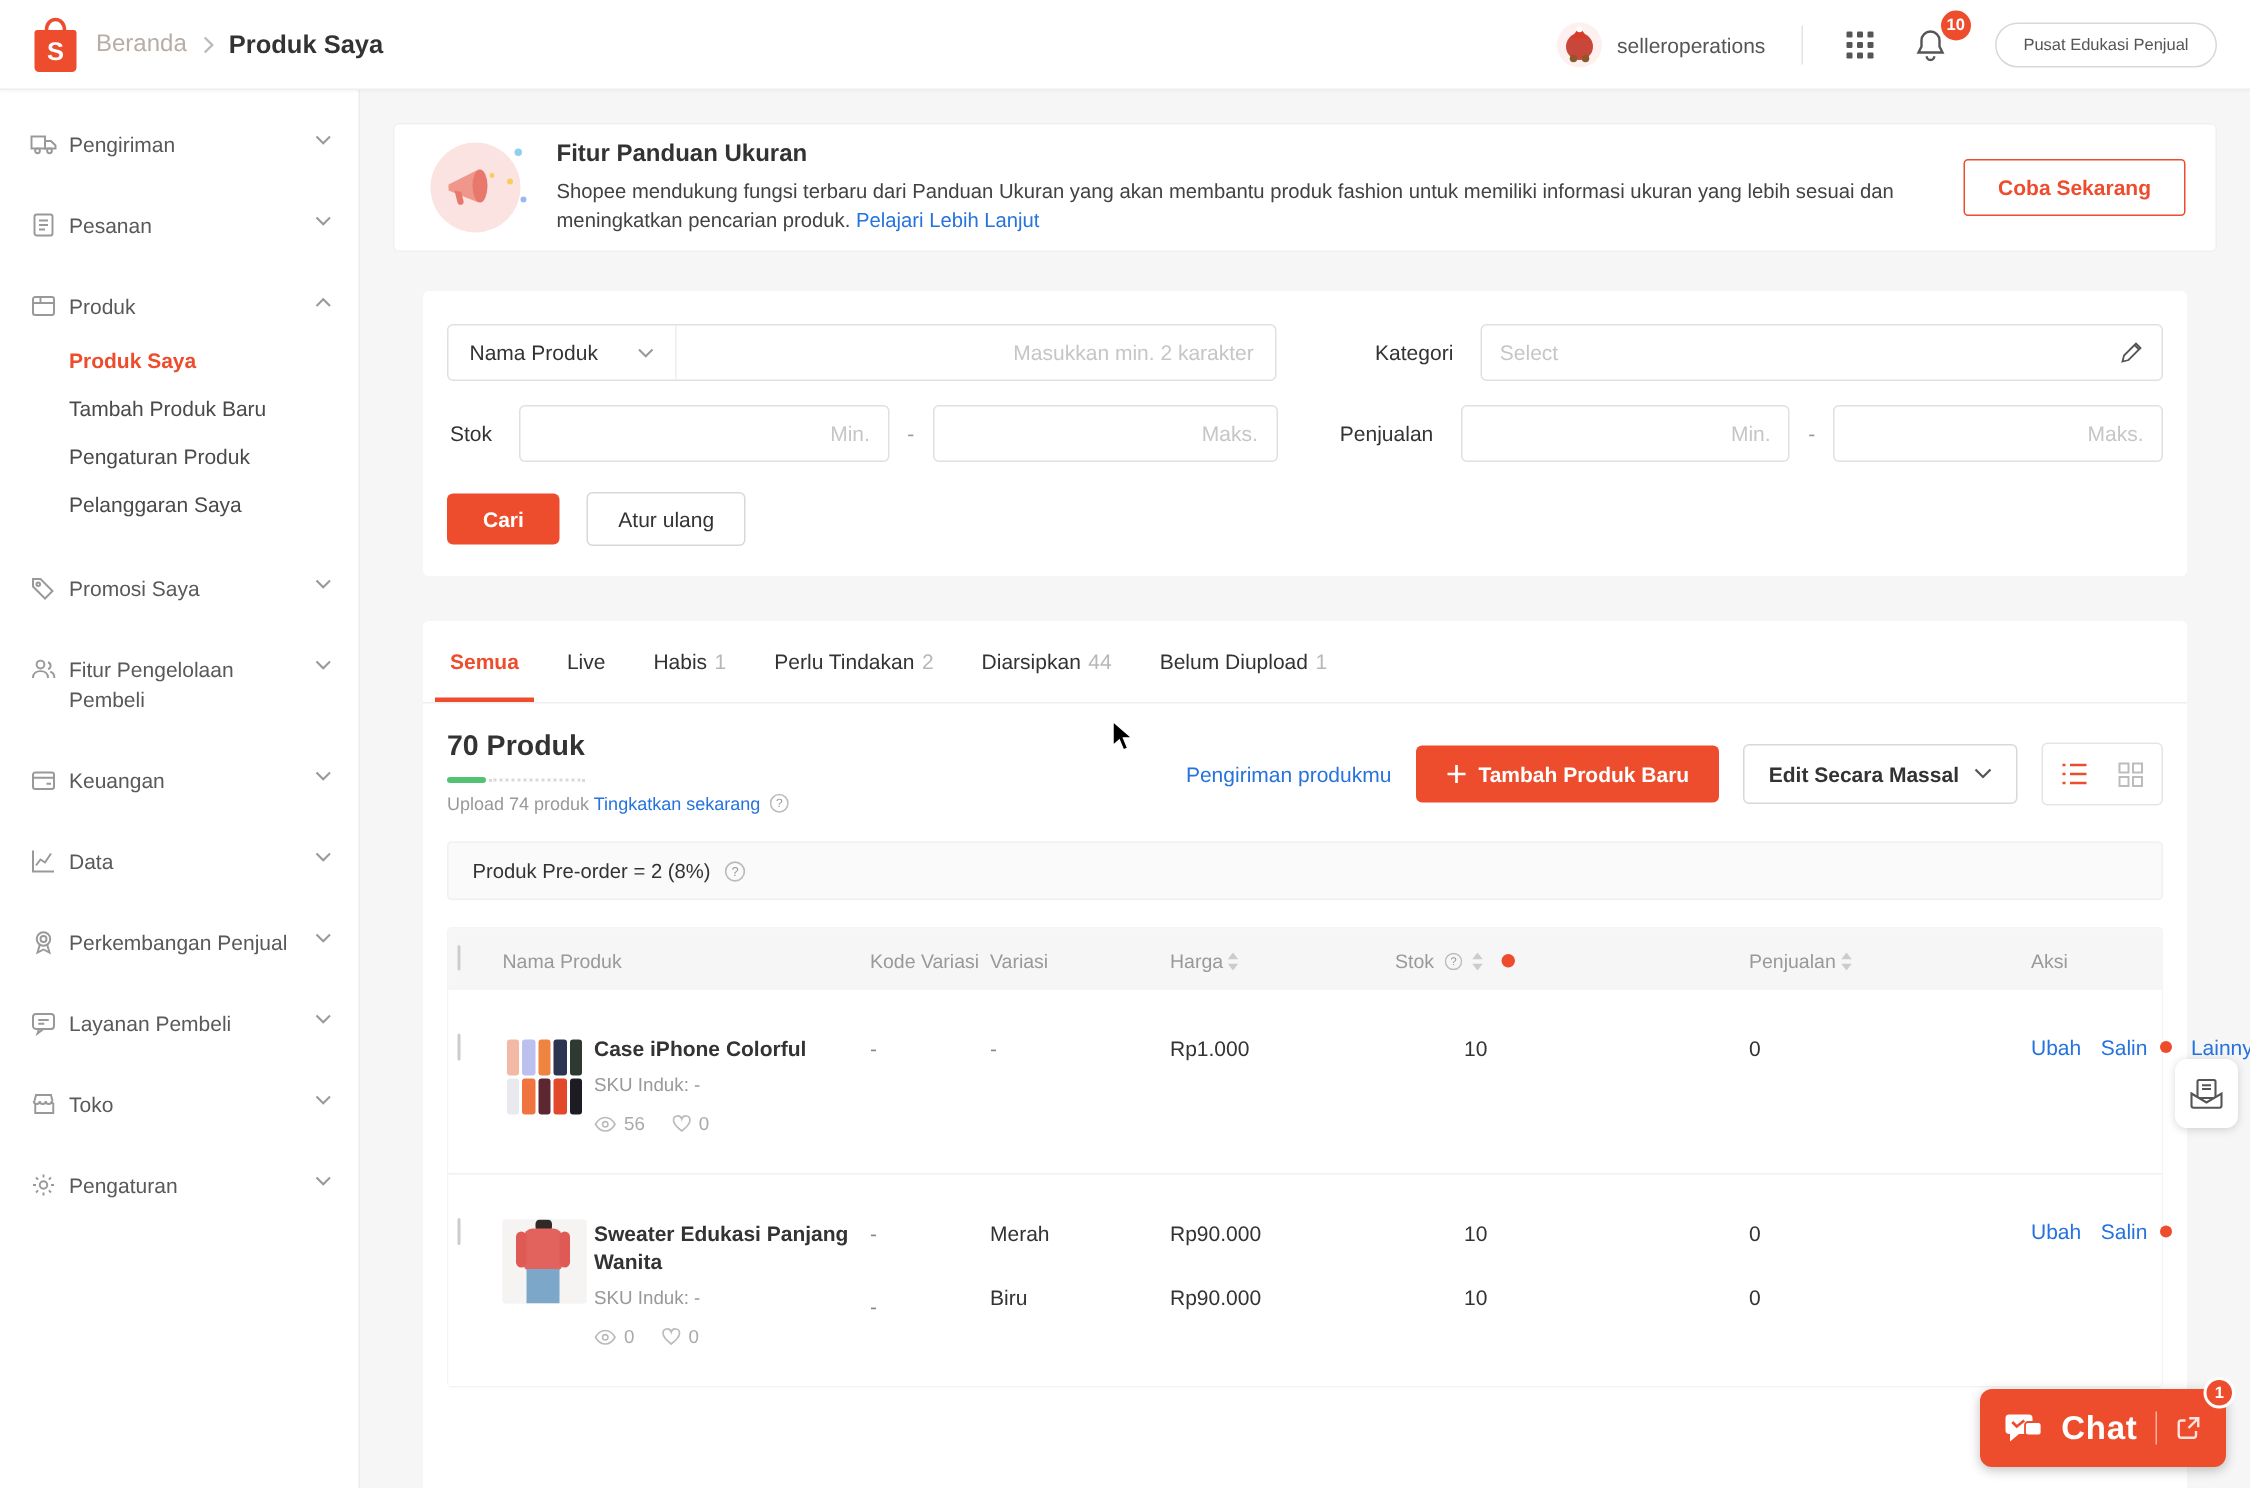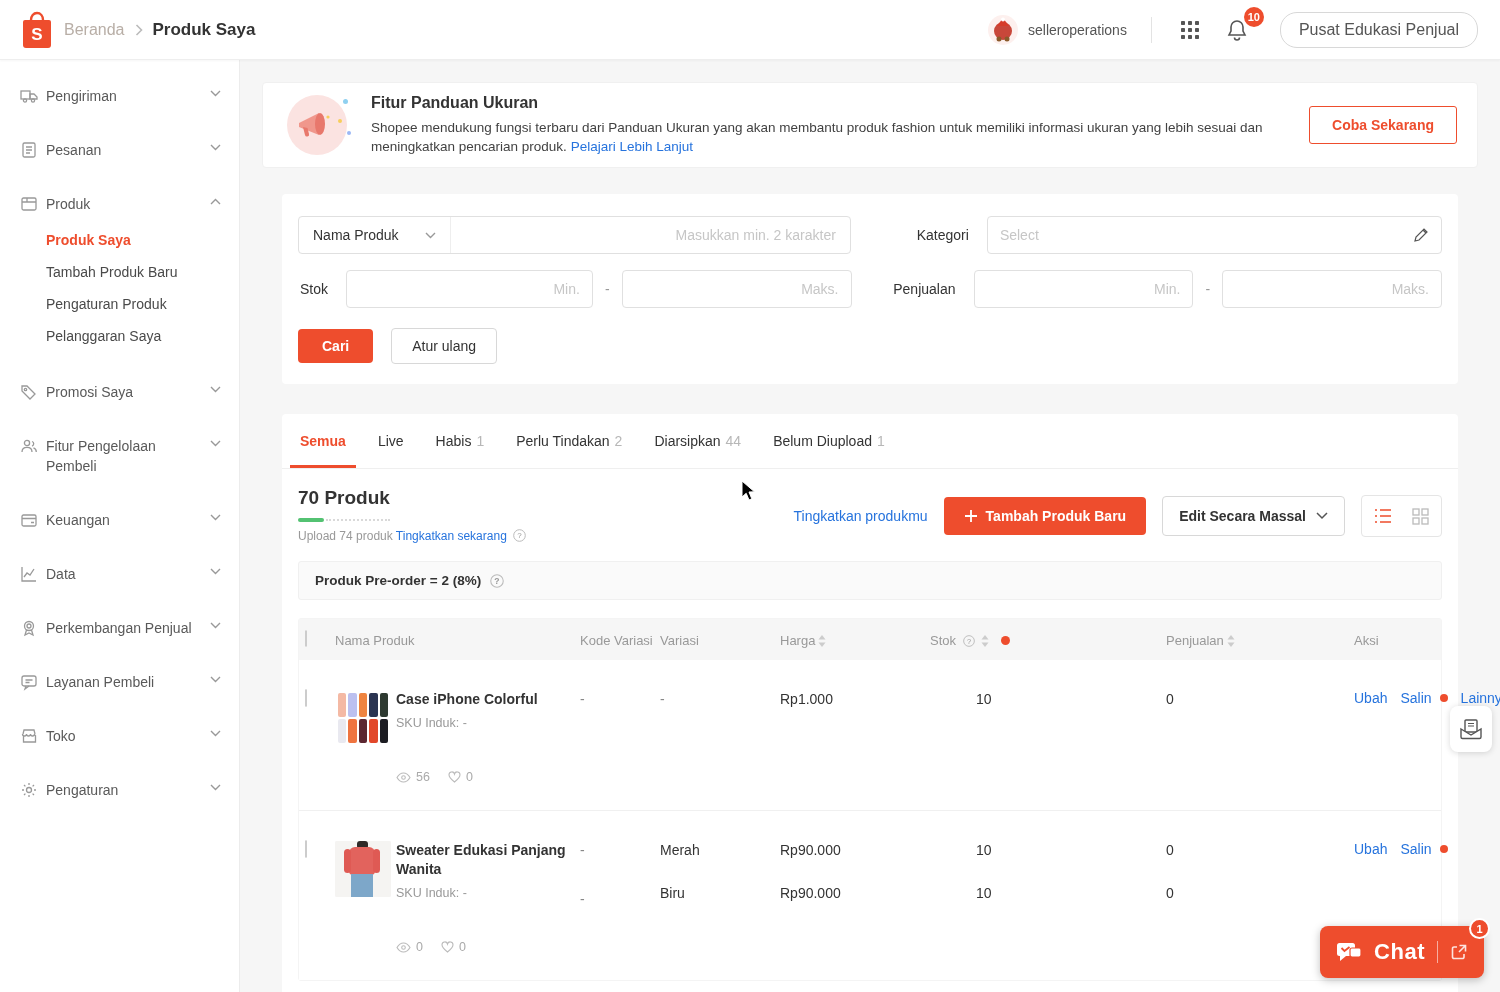--- a/index.html
+++ b/index.html
@@ -12,21 +12,21 @@
   .logo { width:34px; height:38px; margin-right:10px; }
   .crumb-home { font-size:16px; color:#b8aea6; margin-right:10px; }
   .crumb-sep { margin-right:10px; }
   .crumb-cur { font-size:17px; color:#333; font-weight:700; }
   .hdr-right { margin-left:auto; display:flex; align-items:center; gap:18px; }
   .avatar { width:30px; height:30px; border-radius:50%; overflow:hidden; background:#fdf0ee; display:flex; align-items:center; justify-content:center; }
   .uname { font-size:14px; color:#555; margin-left:-8px; }
   .vdiv { width:1px; height:26px; background:#e3e3e3; margin:0 6px; }
   .icon-btn { position:relative; padding:4px; cursor:pointer; }
   .badge { position:absolute; top:-8px; right:-12px; min-width:20px; height:20px; border-radius:10px; background:#ee4d2d; color:#fff; font-size:11px; font-weight:700; display:flex; align-items:center; justify-content:center; padding:0 4px; }
-  .pill-btn { border:1px solid #d8d8d8; border-radius:17px; padding:8px 18px; font-size:16px; color:#555; background:#fff; cursor:pointer; }
+  .pill-btn { border:1px solid #d8d8d8; border-radius:17px; padding:8px 18px; font-size:11px; color:#555; background:#fff; cursor:pointer; }
 
   
   .layout { display:flex; height:932px; }
   .sidebar { width:240px; background:#fff; border-right:1px solid #ececec; padding:26px 0 0 20px; flex:none; overflow:hidden; }
   .side-item { position:relative; display:flex; align-items:flex-start; margin-bottom:34px; padding-right:36px; cursor:pointer; }
   .side-icon { width:18px; margin:1px 8px 0 0; flex:none; }
   .side-label { font-size:14px; color:#595959; line-height:20px; width:150px; }
   .chev { position:absolute; right:18px; top:4px; }
   .submenu { margin:-16px 0 30px 0; }
   .sub-item { padding:8px 0 8px 26px; font-size:14px; color:#4a4a4a; cursor:pointer; }
@@ -76,41 +76,41 @@
   .prog-rest { flex:1; border-top:2px dotted #d9d9d9; margin-left:2px; }
   .upl { font-size:12px; color:#999; }
   .upl a,.blue { color:#2673dd; text-decoration:none; cursor:pointer; }
   .qm { display:inline-block; vertical-align:-2px; margin-left:3px; }
   .sum-right { margin-left:auto; display:flex; align-items:center; gap:16px; margin-top:8px; }
   .boost { font-size:14px; }
   .btn-add { background:#ee4d2d; color:#fff; border:none; border-radius:4px; padding:11px 20px; font-size:14px; font-weight:700; display:flex; align-items:center; gap:8px; cursor:pointer; }
   .btn-bulk { background:#fff; border:1px solid #d8d8d8; border-radius:4px; padding:11px 16px; font-size:14px; font-weight:700; color:#333; display:flex; align-items:center; gap:10px; cursor:pointer; }
   .viewtgl { border:1px solid #e5e5e5; border-radius:4px; display:flex; align-items:center; height:42px; padding:0 2px; background:#fff; }
   .vt { padding:8px 10px; cursor:pointer; }
-  .preorder { margin:4px 16px 0 16px; background:#fafafa; border:1px solid #f0f0f0; border-radius:3px; padding:11px 16px; font-size:13.5px; color:#333; display:flex; align-items:center; gap:6px;font-weight:bold; }
+  .preorder { margin:4px 16px 0 16px; background:#fafafa; border:1px solid #f0f0f0; border-radius:3px; padding:11px 16px; font-size:13.5px; color:#333; display:flex; align-items:center; gap:6px; }
 
   .tg { display:grid; grid-template-columns:36px 245px 80px 120px 150px 200px 180px 1fr; align-items:start; }
   .tbl { margin:18px 16px 0 16px; border:1px solid #f4f4f4; border-radius:3px; }
   .tbl-head { background:#f6f6f6; padding:12px 0 12px 0; font-size:13px; color:#999; }
   .th { padding-top:2px; }
   .cb { width:16px; height:16px; border:1px solid #ccc; border-radius:2px; background:#fff; margin:2px 0 0 6px; cursor:pointer; }
   .sorter { display:inline-block; vertical-align:-2px; margin-left:3px; }
   .reddot { display:inline-block; width:9px; height:9px; border-radius:50%; background:#ee4d2d; margin-left:8px; vertical-align:0px; }
   .reddot-sm { display:inline-block; width:8px; height:8px; border-radius:50%; background:#ee4d2d; margin-left:8px; }
   .tbl-row { padding:30px 0 26px 0; background:#fff; }
   .tbl-row + .tbl-row { border-top:1px solid #f0f0f0; }
   .prod-cell { display:flex; gap:5px; }
   .thumb { width:56px; height:56px; border-radius:2px; flex:none; overflow:hidden; background:#f3f3f3; }
   .cases { display:grid; grid-template-columns:repeat(5,1fr); grid-template-rows:repeat(2,1fr); gap:2px; padding:3px; background:#fff; width:100%; height:100%; }
   .case { border-radius:2px; }
   .pinfo { width:176px; }
   .pname { font-size:14px; font-weight:700; color:#333; line-height:19px; }
   .sku { font-size:12.5px; color:#999; margin-top:7px; }
   .meta { display:flex; align-items:center; gap:18px; margin-top:12px; color:#aaa; font-size:12.5px; }
-  .meta span { display:flex; align-items:center; gap:5px;margin-top:28px; }
+  .meta span { display:flex; align-items:center; gap:5px; }
   .vstack { display:flex; flex-direction:column; gap:24px; font-size:14px; color:#333; line-height:19px; }
   .vstack.dim { color:#888; }
   .stok-col { padding-left:46px; }
   .sale-col { padding-left:36px; }
   .th-stok { padding-left:0; }
   .acts { display:flex; gap:13px; padding-left:44px; font-size:14px; }
   .acts a { color:#2673dd; text-decoration:none; display:flex; align-items:center; cursor:pointer; }
 
   
   .sw { position:relative; width:100%; height:100%; background:#f5f4f2; }
@@ -456,21 +456,21 @@
             <a>Tingkatkan sekarang</a>
             <span class="qm">
               <svg width="13" height="13" viewBox="0 0 13 13">
                   <circle cx="6.5" cy="6.5" r="5.8" fill="none" stroke="#bbb" stroke-width="1"></circle>
                   <text x="6.5" y="9.3" font-size="8" fill="#999" text-anchor="middle" font-family="Liberation Sans, sans-serif">?</text>
                 </svg>
             </span>
           </div>
         </div>
         <div class="sum-right">
-          <a class="blue boost">Tingkatkan produkmu</a>
+          <a class="blue boost">Pengiriman produkmu</a>
           <button class="btn-add">
             <svg width="14" height="14" viewBox="0 0 14 14">
                 <path d="M7 1 v12 M1 7 h12" stroke="#fff" stroke-width="1.8"></path>
               </svg>
             <span>Tambah Produk Baru</span>
           </button>
           <button class="btn-bulk">
             <span>Edit Secara Massal</span>
             <svg width="12" height="8" viewBox="0 0 12 8">
                 <path d="M1 1 l5 5 5-5" stroke="#555" stroke-width="1.5" fill="none"></path>

